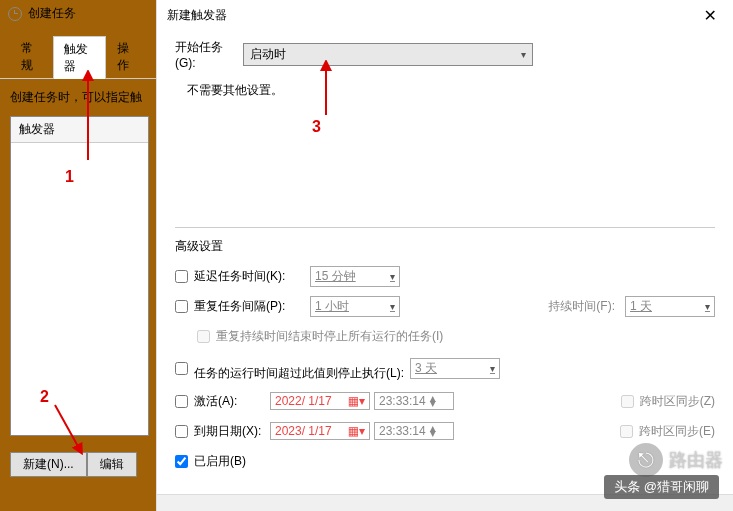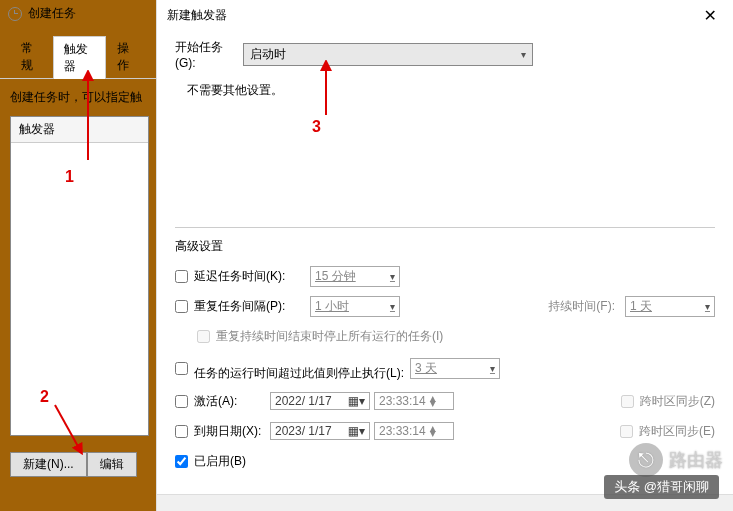--- a/index.html
+++ b/index.html
@@ -38,21 +38,21 @@
 .no-other { margin: 12px 0 0 12px; }
 
 .adv-section { border-top: 1px solid #ccc; margin-top: 18px; padding-top: 10px; }
 .adv-title { margin-bottom: 10px; }
 .adv-row { display: flex; align-items: center; margin-bottom: 8px; min-height: 22px; }
 .chk { margin-right: 6px; }
 .adv-lbl { min-width: 110px; }
 .adv-lbl.wide { min-width: auto; margin-top: 10px; }
 .disabled { color: #888; }
 .small-combo { border: 1px solid #aaa; padding: 1px 4px; display: flex; justify-content: space-between; align-items: center; width: 90px; margin-left: 6px; color: #888; text-decoration: underline; }
-.date-field { border: 1px solid #aaa; padding: 1px 4px; width: 100px; margin-left: 6px; color: #404040; display: flex; justify-content: space-between; align-items: center; }
+.date-field { border: 1px solid #aaa; padding: 1px 4px; width: 100px; margin-left: 6px; color: #ef4444; display: flex; justify-content: space-between; align-items: center; }
 .time-field { border: 1px solid #aaa; padding: 1px 4px; width: 80px; margin-left: 4px; color: #888; display: flex; align-items: center; }
 .spinner { display: inline-flex; flex-direction: column; margin-left: 4px; line-height: 5px; font-size: 7px; color: #888; }
 .indent { margin-left: 22px; }
 .gap-right { margin-left: auto; display: flex; align-items: center; }
 .duration-lbl { color: #888; margin-right: 4px; }
 
 .arrow { position: absolute; color: #d00; font-weight: bold; pointer-events: none; }
 .arrow-num { position: absolute; color: #d00; font-size: 16px; font-weight: bold; pointer-events: none; }
 .arrow svg { display: block; }
 

